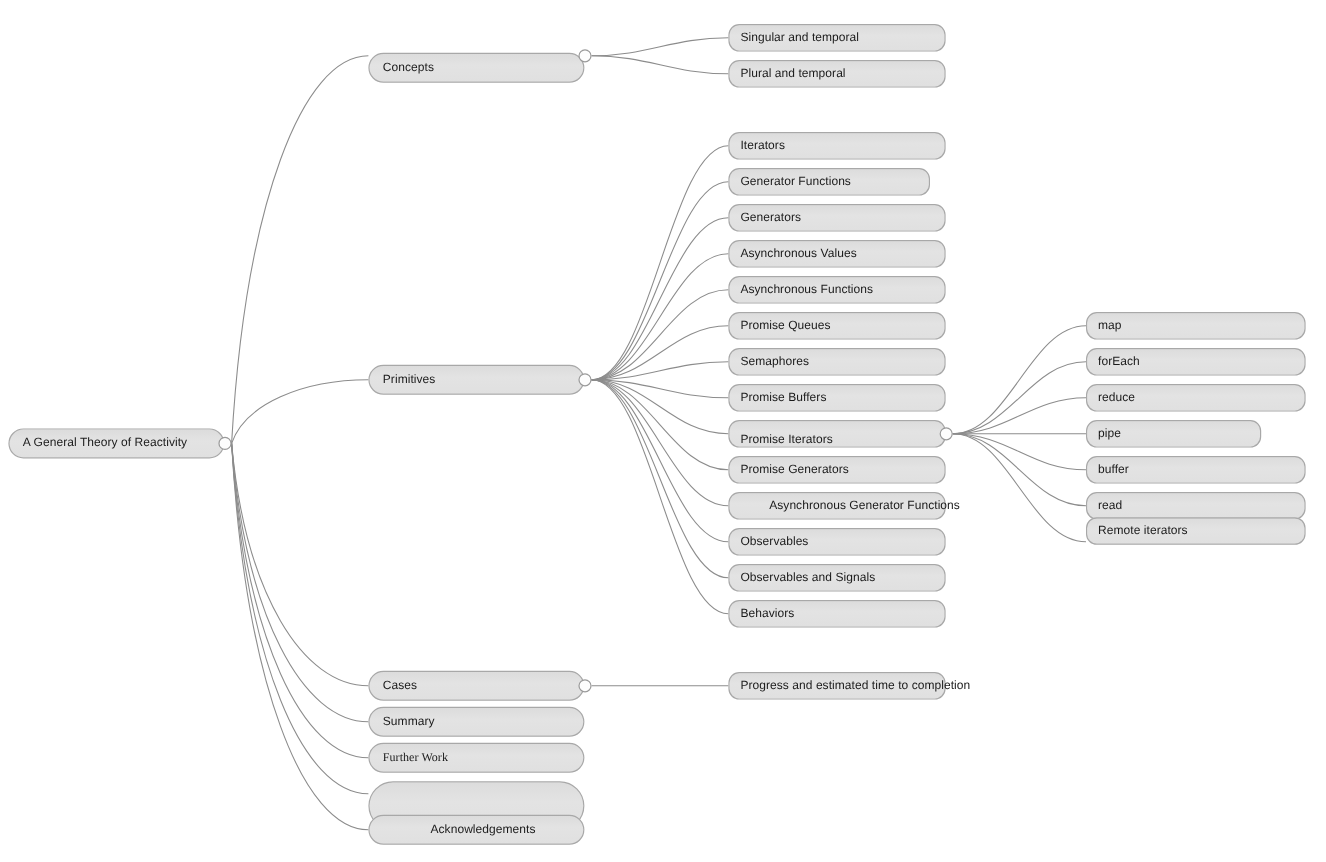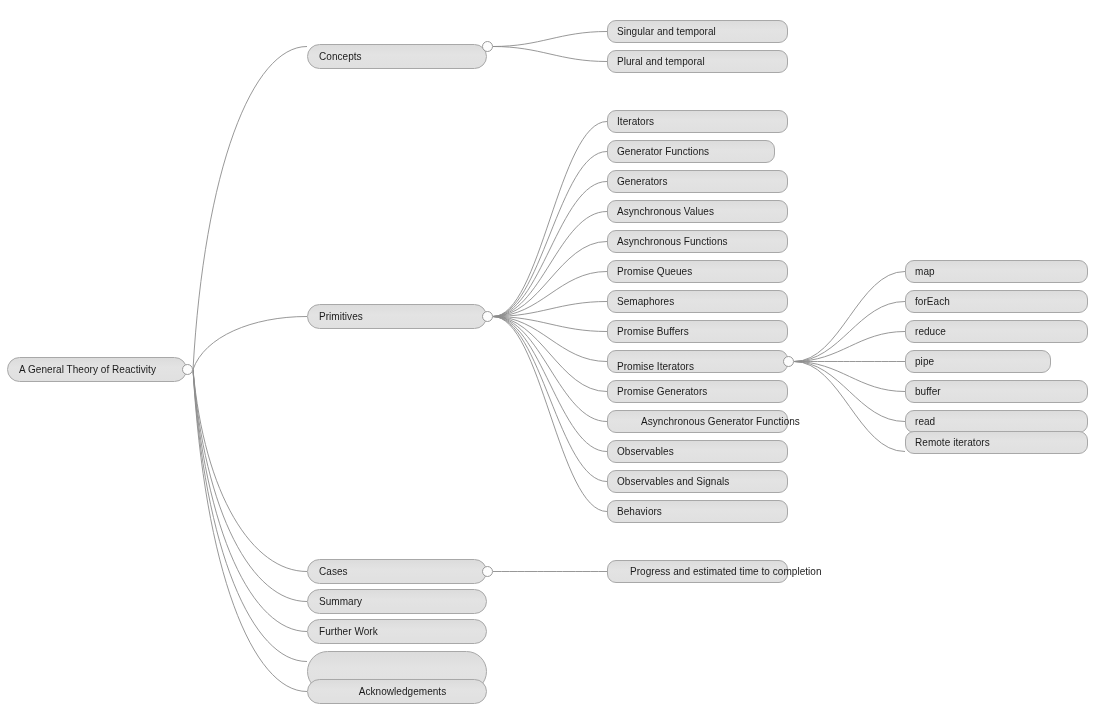--- a/index.html
+++ b/index.html
@@ -185,27 +185,27 @@
       <div class="node leaf" style="left: 607px; top: 470px; width: 181px; height: 23px;">
         <span class="label">Observables and Signals</span>
       </div>
       <div class="node parent" style="left: 307px; top: 559px; width: 180px; height: 25px;">
         <span class="label">Cases</span>
       </div>
       <div class="node leaf" style="left: 607px; top: 500px; width: 181px; height: 23px;">
         <span class="label">Behaviors</span>
       </div>
       <div class="connector" style="left: 482px; top: 566px;"></div>
-      <div class="node leaf" style="left: 607px; top: 560px; width: 181px; height: 23px; padding-left: 13px;">
+      <div class="node leaf" style="left: 607px; top: 560px; width: 181px; height: 23px;">
         <span class="label" style="position: relative; z-index: 5;">Progress and estimated time to completion</span>
       </div>
       <div class="node parent" style="left: 307px; top: 589px; width: 180px; height: 25px;">
         <span class="label">Summary</span>
       </div>
-      <div class="node parent" style="left: 307px; top: 619px; width: 180px; height: 25px;">
+      <div class="node parent" style="left: 307px; top: 619px; width: 180px; height: 25px; font-family: Liberation Serif, serif;">
         <span class="label">Further Work</span>
       </div>
       <div class="node parent" style="left: 307px; top: 651px; width: 180px; height: 41px; align-items: flex-end;">
         <span class="label">Glossary</span>
       </div>
       <div class="node parent" style="left: 307px; top: 679px; width: 180px; height: 25px; justify-content: center;">
         <span class="label">Acknowledgements</span>
       </div>
     </div>
 </div>

